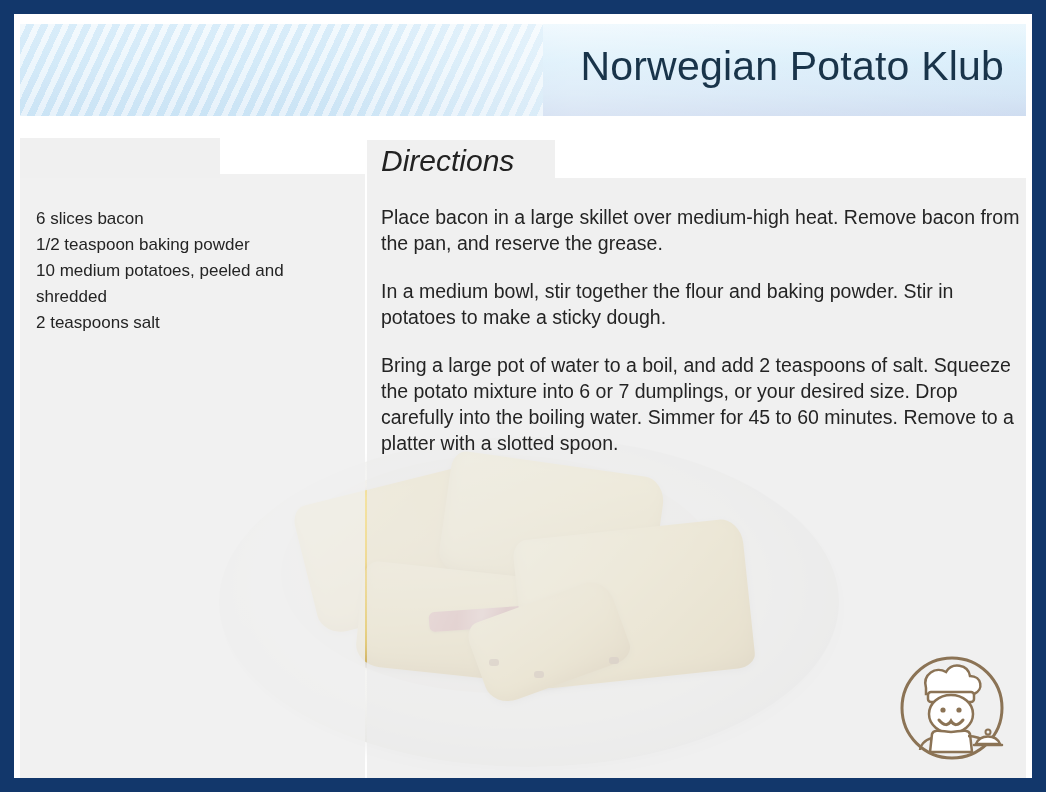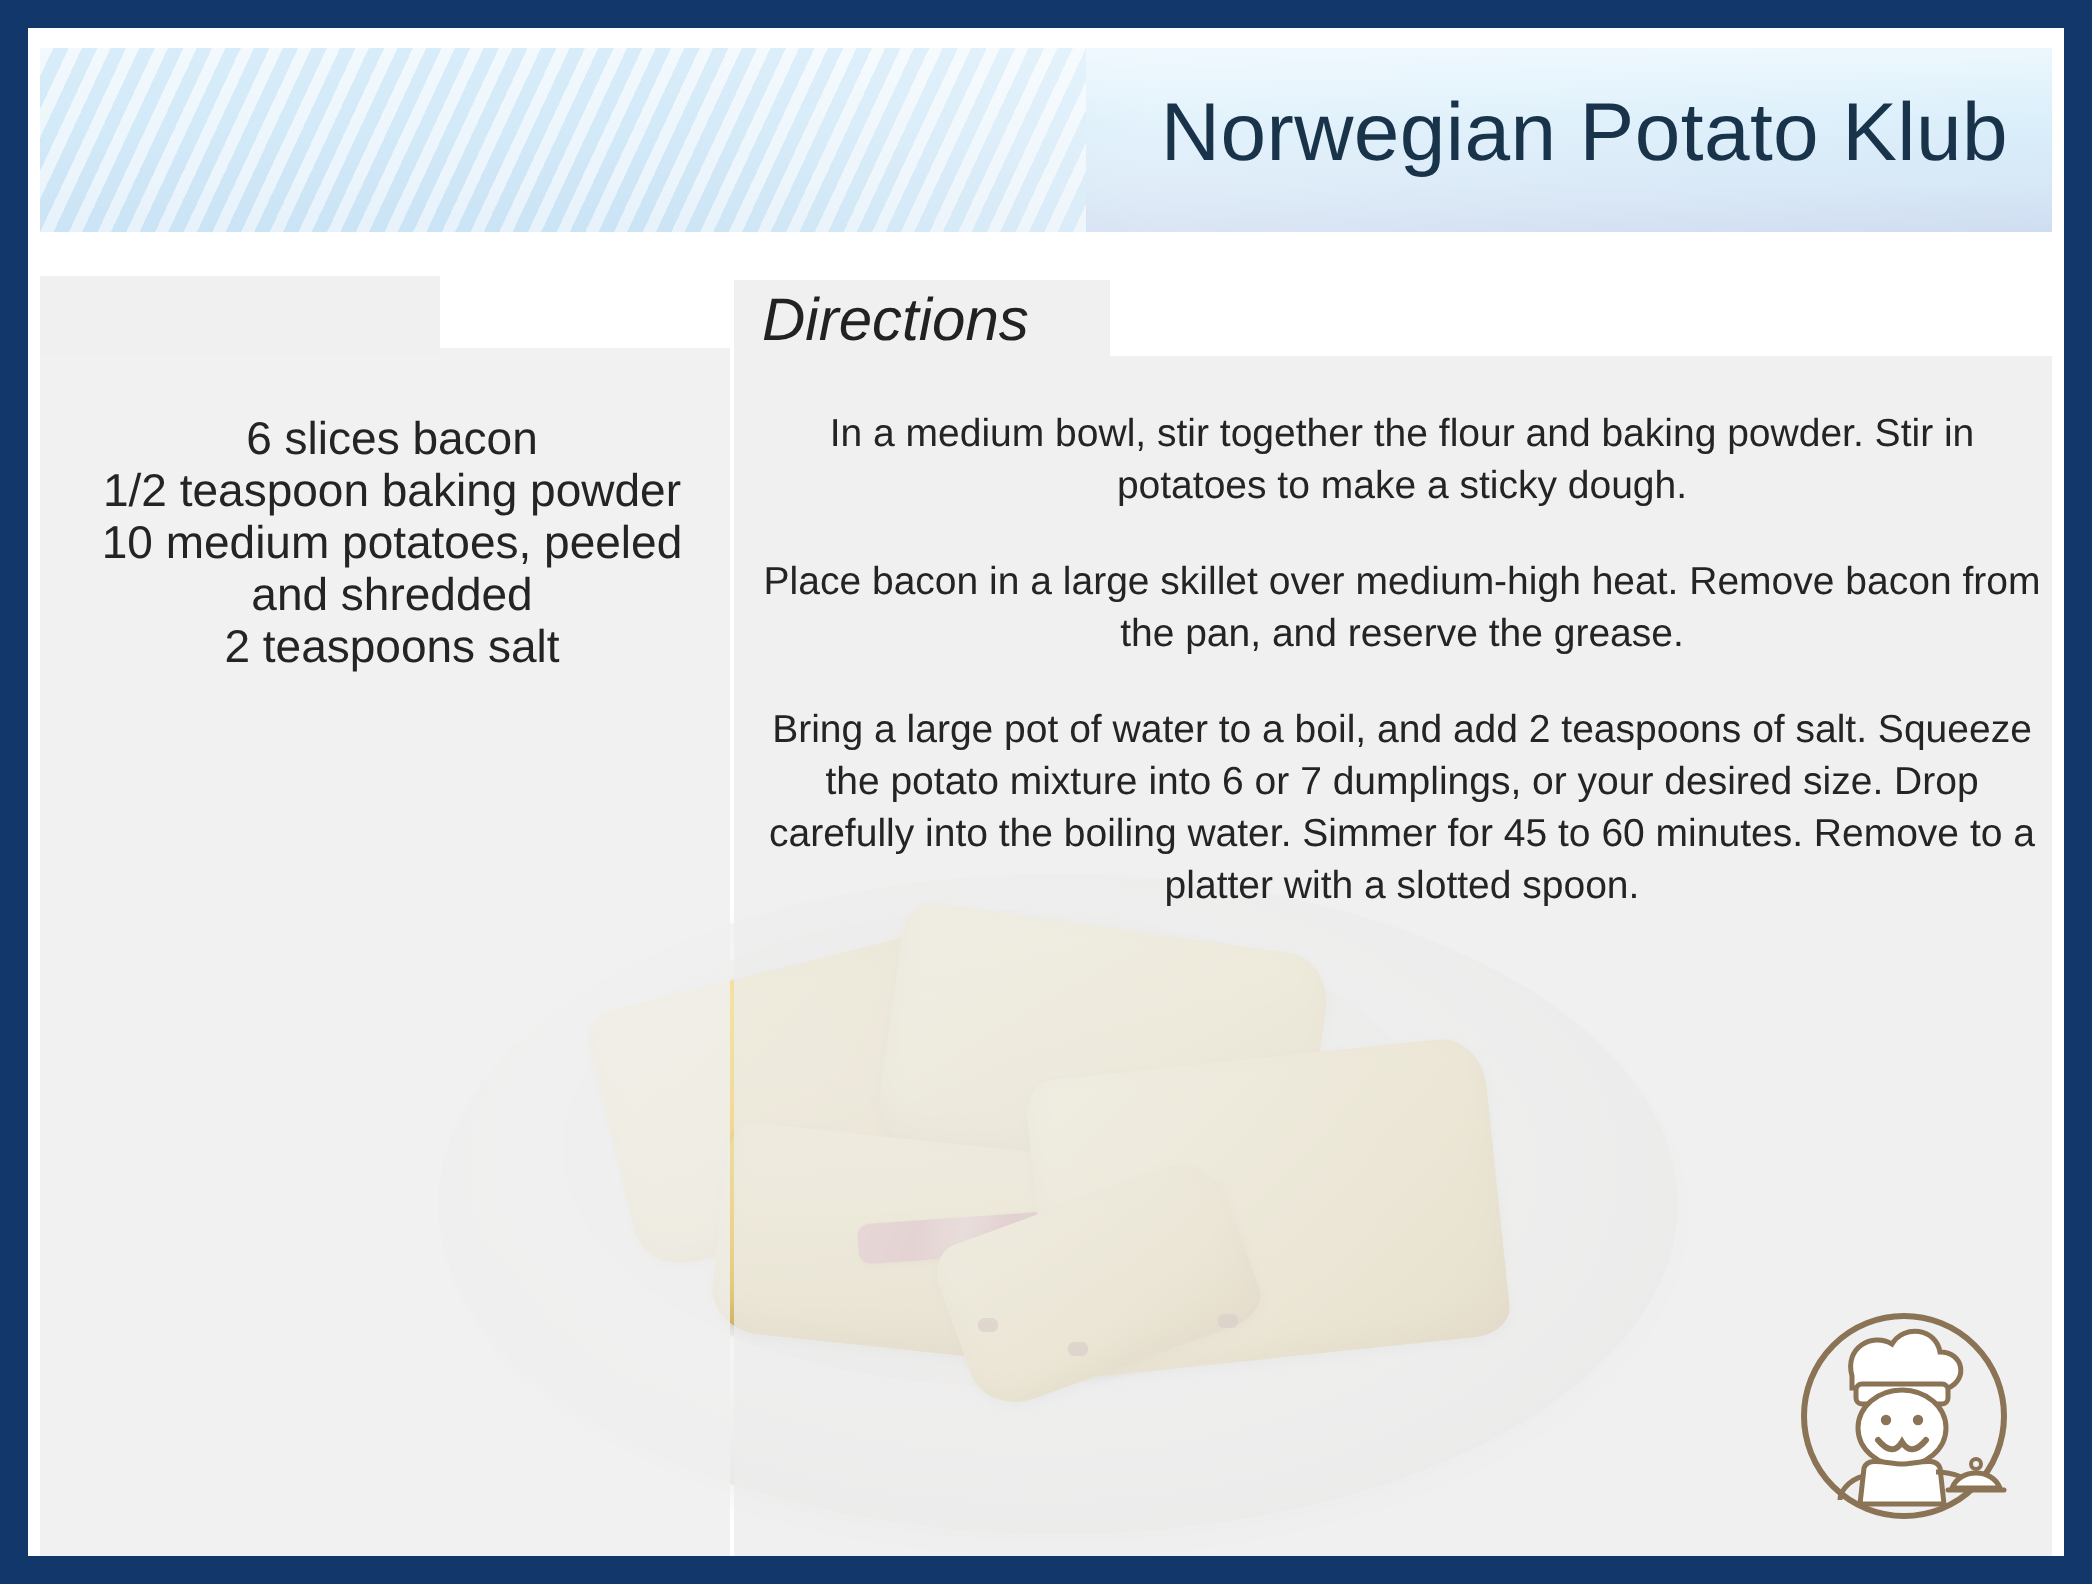--- a/index.html
+++ b/index.html
@@ -11,21 +11,20 @@
     background: #ffffff;
     font-family: "Liberation Sans", sans-serif;
   }
 
   #slide {
     position: relative;
     width: 1046px;
     height: 792px;
     background: #ffffff;
     overflow: hidden;
-    text-align: center;
   }
 
   
   .outer-border {
     position: absolute;
     left: 0; top: 0;
     width: 1046px;
     height: 792px;
     border: 14px solid #12376b;
     background: #ffffff;
@@ -175,21 +174,21 @@
     font-size: 30px;
     line-height: 1;
     color: #222222;
     z-index: 3;
   }
   .ingredients-list {
     position: absolute;
     left: 22px;
     top: 192px;
     width: 320px;
-    font-size: 23px;
+    font-size: 17px;
     line-height: 26px;
     color: #242424;
     z-index: 3;
   }
   .ingredients-list div { white-space: normal; }
 
   
   .directions-panel {
     position: absolute;
     left: 353px;
@@ -276,22 +275,22 @@
       <div>6 slices bacon</div>
       <div>1/2 teaspoon baking powder</div>
       <div>10 medium potatoes, peeled and shredded</div>
       <div>2 teaspoons salt</div>
     </div>
 
     <div class="directions-panel"></div>
     <div class="directions-tab"></div>
     <div class="directions-heading">Directions</div>
     <div class="directions-body">
+      <p>Place bacon in a large skillet over medium-high heat. Remove bacon from the pan, and reserve the grease.</p>
       <p>In a medium bowl, stir together the flour and baking powder. Stir in potatoes to make a sticky dough.</p>
-      <p>Place bacon in a large skillet over medium-high heat. Remove bacon from the pan, and reserve the grease.</p>
       <p>Bring a large pot of water to a boil, and add 2 teaspoons of salt. Squeeze the potato mixture into 6 or 7 dumplings, or your desired size. Drop carefully into the boiling water. Simmer for 45 to 60 minutes. Remove to a platter with a slotted spoon.</p>
     </div>
 
     <div class="chef-logo">
       <svg viewBox="0 0 120 118" width="120" height="118" aria-hidden="true">
         <circle cx="60" cy="60" r="50" fill="none" stroke="#8b7355" stroke-width="3"></circle>
 
         <path d="M34 40 C30 26, 44 18, 54 24 C60 14, 76 16, 78 28 C90 28, 92 42, 82 46 L34 46 Z" fill="#ffffff" stroke="#8b7355" stroke-width="2.5"></path>
         <rect x="36" y="44" width="46" height="10" rx="3" fill="#ffffff" stroke="#8b7355" stroke-width="2.5"></rect>
 

